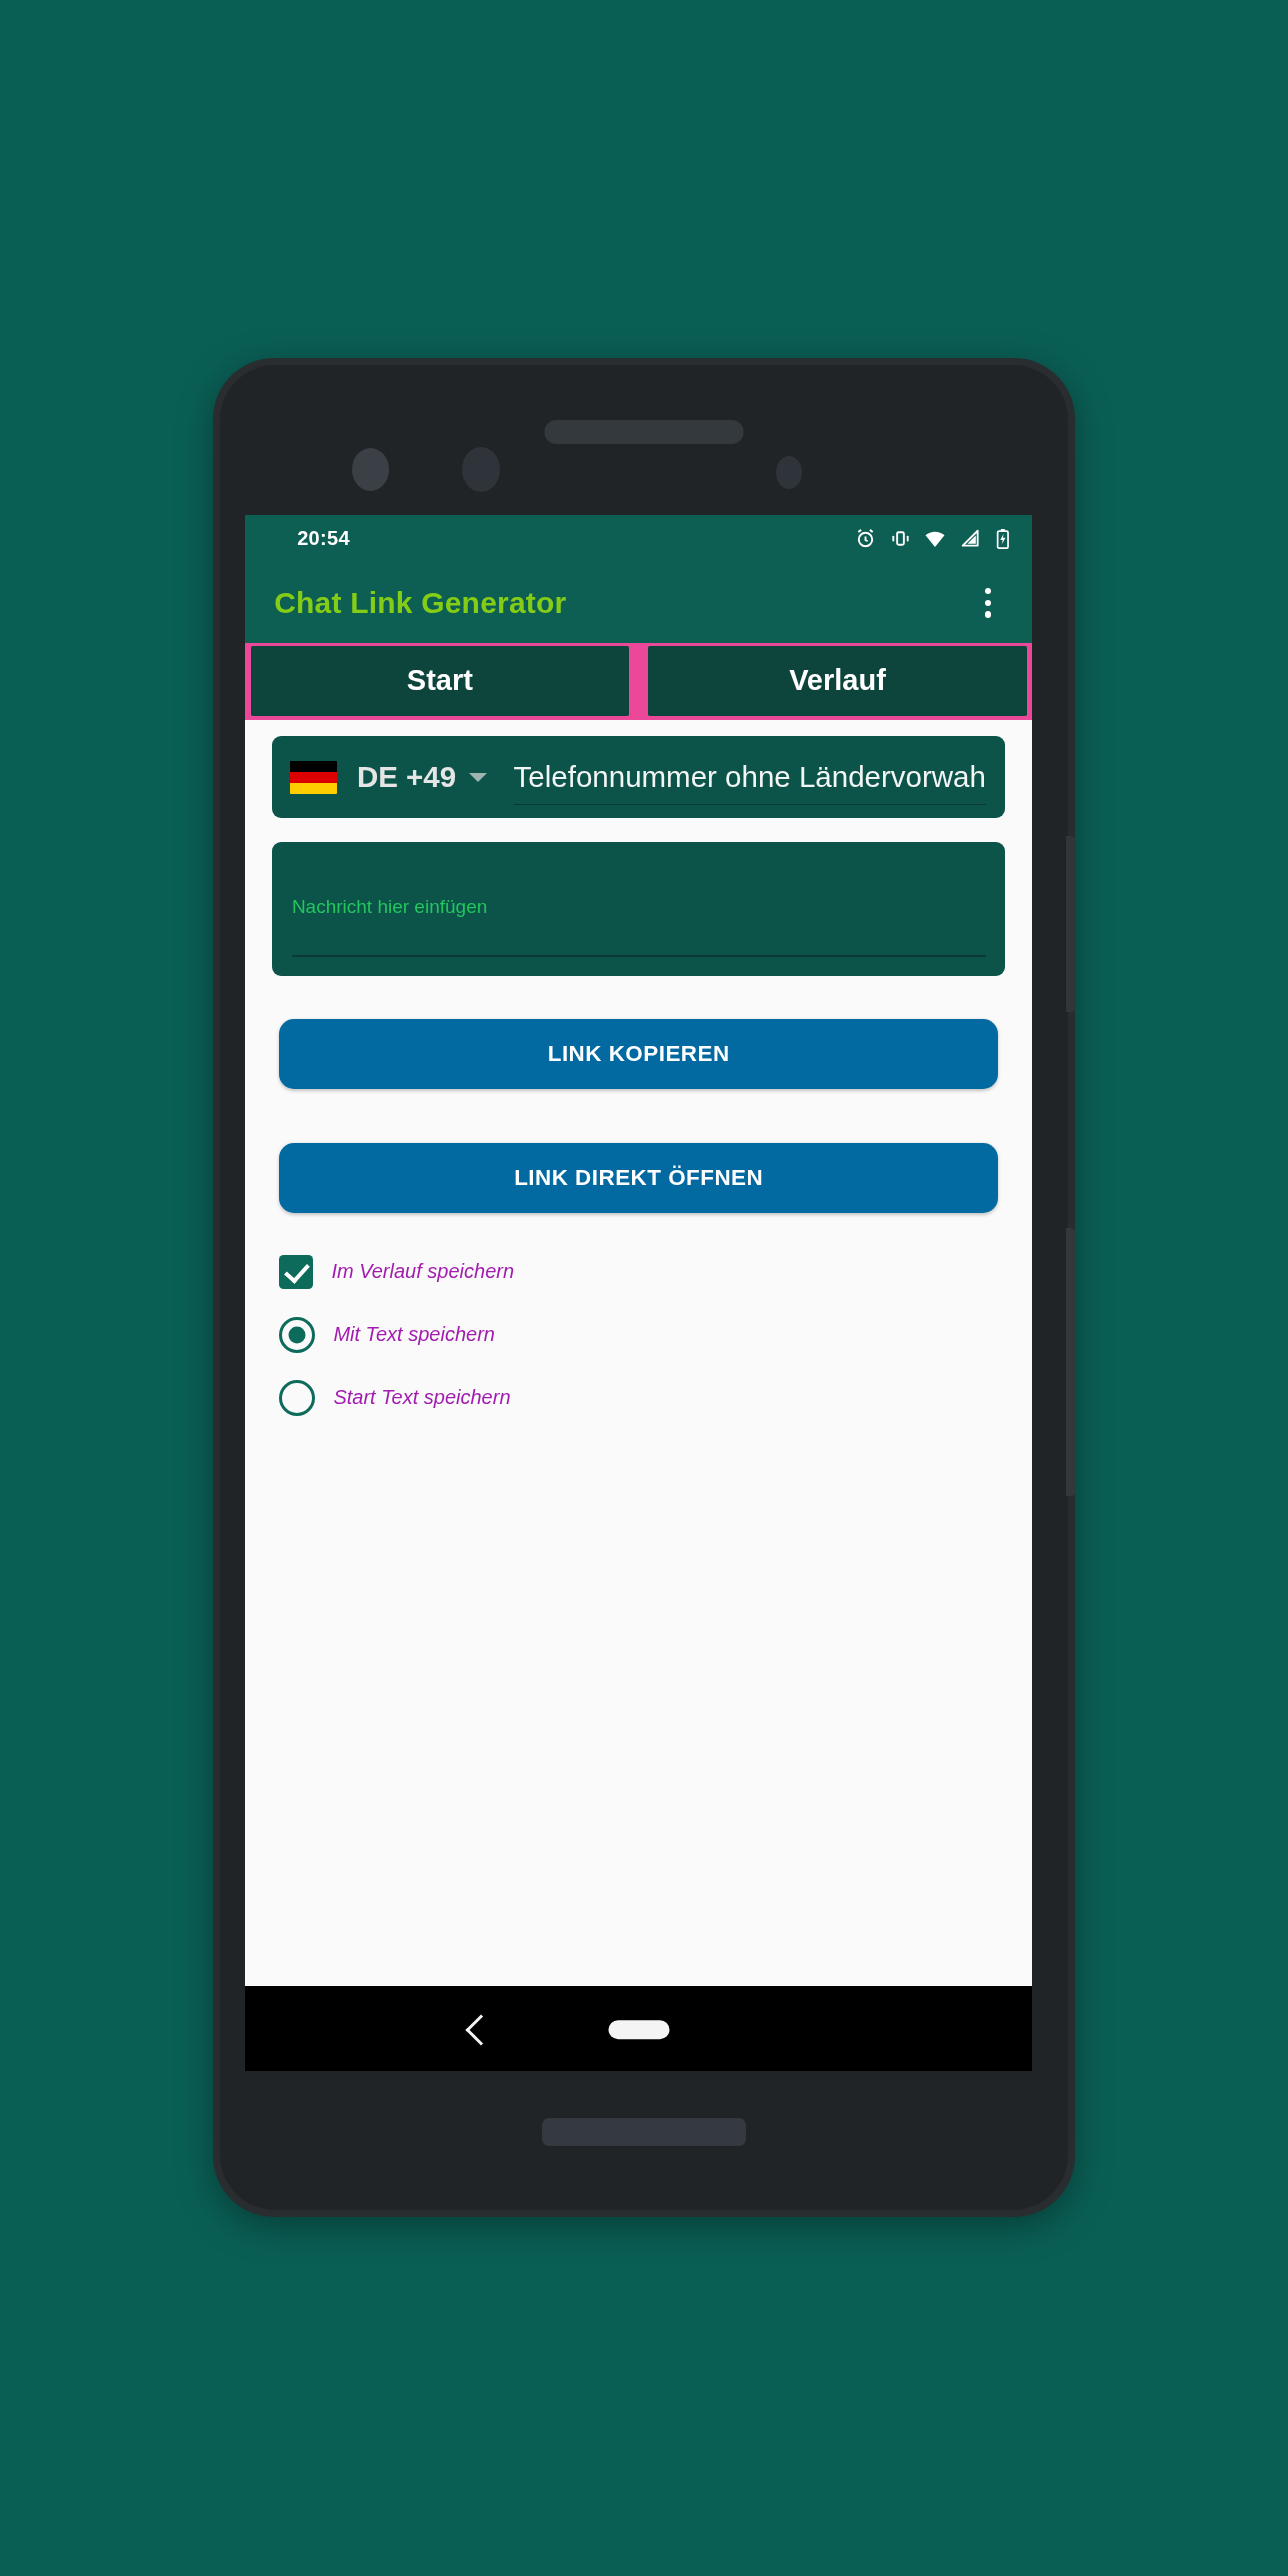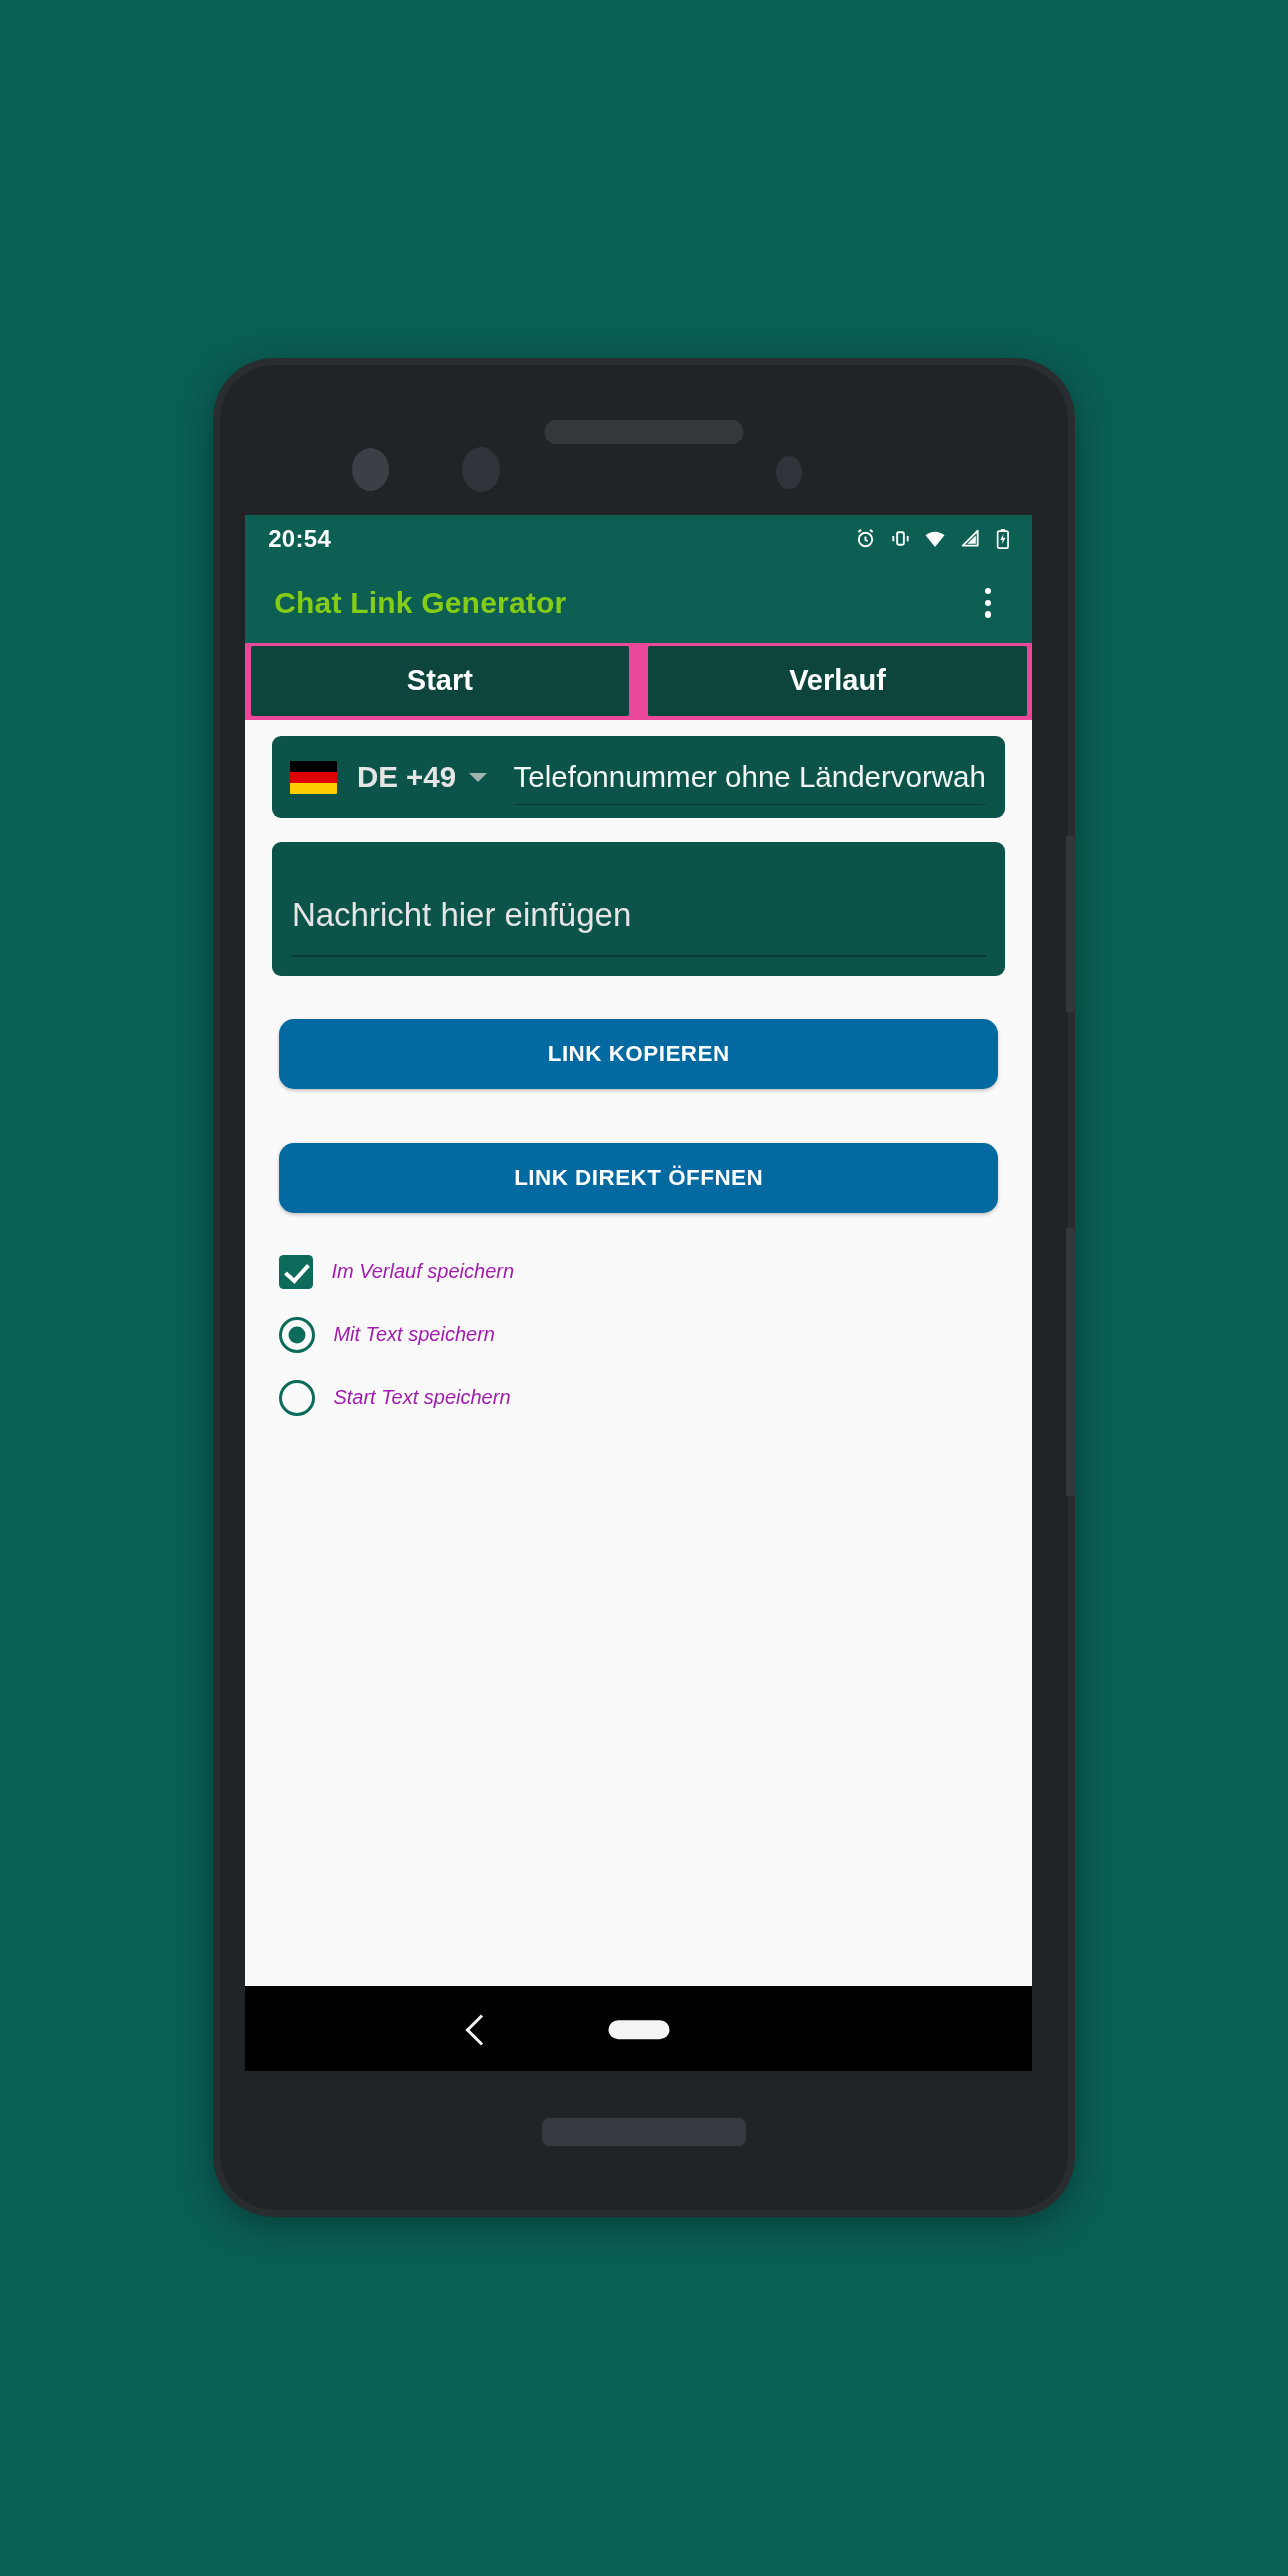--- a/index.html
+++ b/index.html
@@ -95,23 +95,24 @@
     height: 47px;
     background: #0d5e53;
     display: flex;
     align-items: center;
     justify-content: space-between;
     padding: 0 19.7px 0 23px;
     box-sizing: border-box;
   }
   #status-clock {
     color: #ffffff;
-    font-size: 24px;
+    font-size: 20px;
     font-weight: bold;
     letter-spacing: 0.3px;
+    margin-left: 29px;
   }
   #status-icons {
     display: flex;
     align-items: center;
     gap: 11.6px;
   }
   #status-icons svg { display: block; }
 
   
   #app-bar {
@@ -240,22 +241,22 @@
     background: #0c5349;
     border-radius: 9px;
     height: 134px;
     padding: 0 19.7px;
     box-sizing: border-box;
     display: flex;
     align-items: flex-end;
     position: relative;
   }
   #message-placeholder {
-    color: #e5e5e5;
-    font-size: 33px;
+    color: #22c55e;
+    font-size: 19px;
     position: absolute;
     left: 19.7px;
     top: 54px;
     white-space: nowrap;
   }
   #message-underline {
     position: absolute;
     left: 19.7px;
     right: 19.7px;
     bottom: 19.7px;

